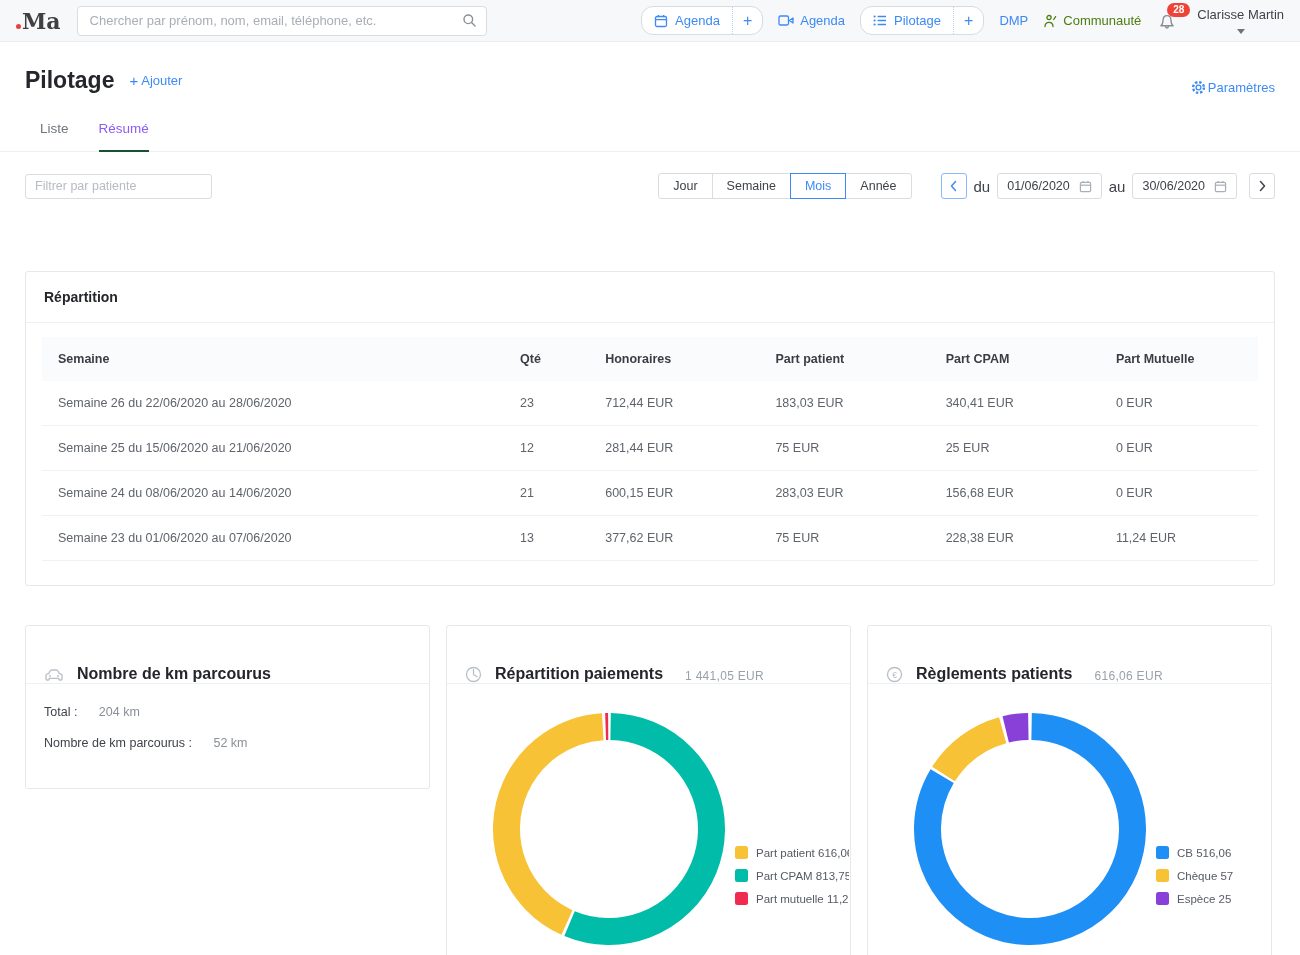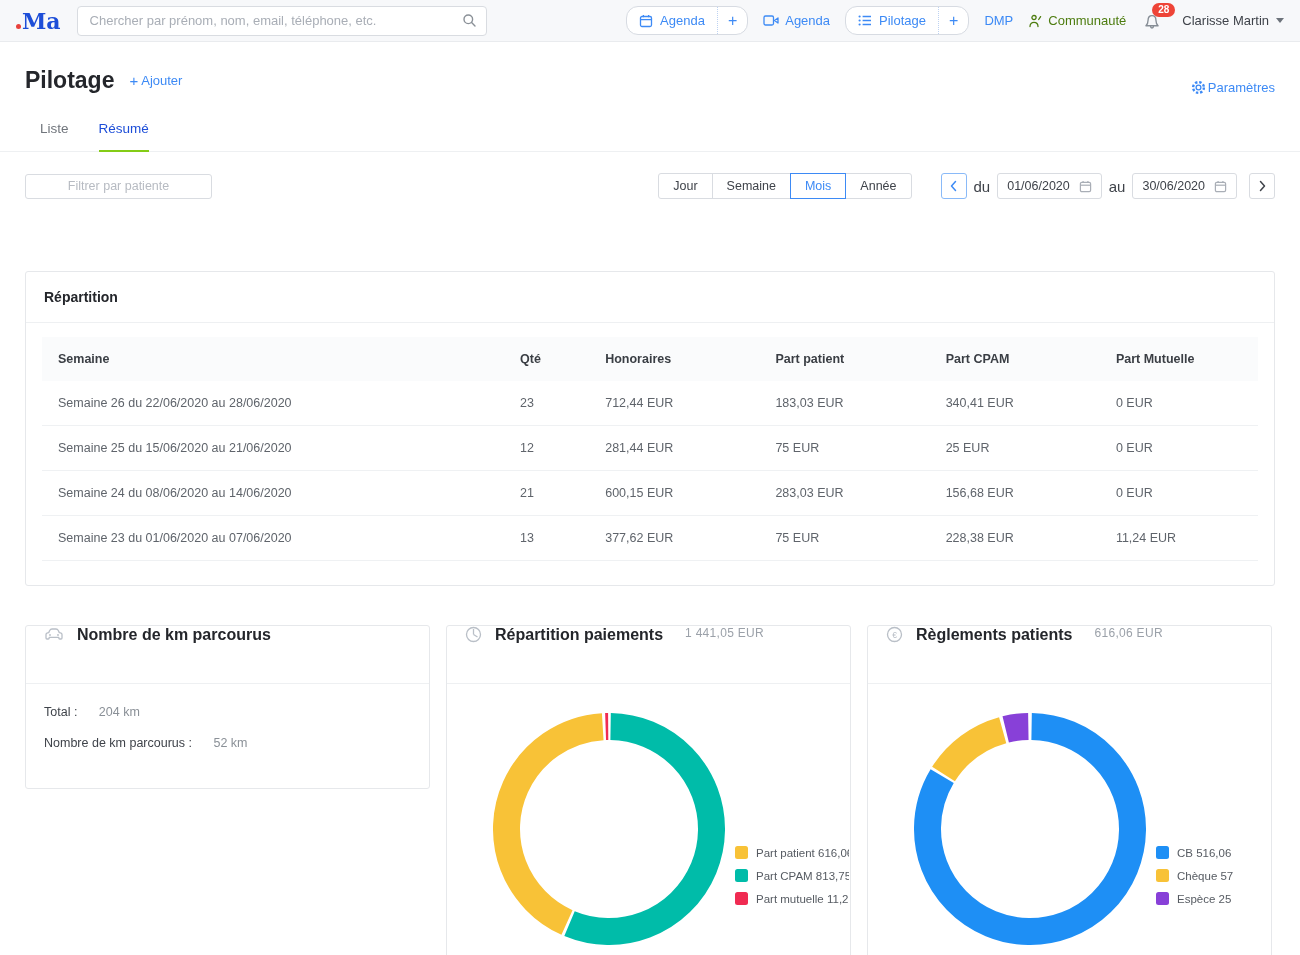--- a/index.html
+++ b/index.html
@@ -3,65 +3,65 @@
 <meta charset="utf-8">
 <style>
   * { margin:0; padding:0; box-sizing:border-box; }
   html,body { width:1300px; height:955px; background:#fff;
     font-family:"Liberation Sans", sans-serif; color:#3f434a; overflow:hidden; }
 
   
   .topbar { height:42px; background:#f7f8fa; border-bottom:1px solid #e9ebee;
     display:flex; align-items:center; padding:0 16px; }
   .logo { display:flex; align-items:flex-end; font-family:"DejaVu Serif", serif;
-    font-weight:bold; font-size:22px; color:#1d4ed8; line-height:1; margin-right:16px; }
+    font-weight:bold; font-size:22px; color:#404040; line-height:1; margin-right:16px; }
   .logo .dot { width:5px; height:5px; border-radius:50%; background:#e8413c; margin:0 1px 3px 0; }
   .search-wrap { position:relative; width:410px; }
   .search-wrap input { width:100%; height:30px; border:1px solid #d9dce1; border-radius:4px;
     background:#fff; padding:0 32px 0 12px; font-size:13px; color:#3f434a; outline:none;
     font-family:"Liberation Sans", sans-serif; }
   .search-wrap input::placeholder { color:#a9aeb6; }
   .search-wrap .s-icon { position:absolute; right:10px; top:7px; color:#8a9097; }
 
   .top-right { margin-left:auto; display:flex; align-items:center; gap:15px; }
   .btn-group { display:flex; align-items:center; height:29px; background:#fff;
     border:1px solid #d7dbe2; border-radius:12px; }
   .bg-main { display:flex; align-items:center; gap:7px; padding:0 12px; color:#3d8af5;
     font-size:13px; cursor:pointer; height:100%; }
   .bg-plus { display:flex; align-items:center; justify-content:center; padding:0 10px;
     height:100%; border-left:1px dotted #bdd2f2; color:#3d8af5; font-size:16px; cursor:pointer; }
   .toplink { display:flex; align-items:center; gap:6px; color:#3d8af5; font-size:13px; cursor:pointer; }
   .toplink.orange { color:#4d7c0f; }
   .bell-wrap { position:relative; margin:0 6px 0 2px; cursor:pointer; color:#868d95; }
   .badge { position:absolute; top:-9px; left:9px; background:#ee4437; color:#fff;
     font-size:10px; font-weight:bold; border-radius:9px; padding:2px 6px; line-height:1; }
-  .user { display:flex; align-items:center; gap:7px; font-size:13px; color:#3f434a; cursor:pointer; }
+  .user { display:flex; align-items:center; gap:7px; font-size:13px; color:#3f434a; cursor:pointer;flex-direction:column; }
   .caret { width:0; height:0; border-left:4px solid transparent; border-right:4px solid transparent;
     border-top:5px solid #6d737b; }
 
   
   .main { padding:0 25px; }
   .page-head { display:flex; align-items:center; margin-top:24px; }
   .page-title { font-size:23px; font-weight:bold; color:#24262b; }
   .add-link { margin-left:15px; color:#3d8af5; font-size:13px; cursor:pointer;
     display:flex; align-items:center; gap:3px; }
   .add-link .plus { font-size:15px; }
   .settings-link { margin-left:auto; color:#3d8af5; font-size:13px; cursor:pointer;
     display:flex; align-items:center; gap:2px; margin-top:14px; }
 
   .tabs { display:flex; gap:30px; margin:26px -25px 0; padding:0 40px;
     border-bottom:1px solid #eef0f2; }
   .tab { font-size:13.5px; color:#70757c; padding-bottom:14px; cursor:pointer; }
-  .tab.active { color:#1d4ed8; border-bottom:2px solid #84cc16; margin-bottom:-1px; }
+  .tab.active { color:#8b5cf6; border-bottom:2px solid #14532d; margin-bottom:-1px; }
 
   
   .filter-row { display:flex; align-items:center; margin-top:21px; }
   .filter-input { width:187px; height:25px; border:1px solid #d9dce1; border-radius:3px;
     padding:0 9px; font-size:12.5px; color:#3f434a; outline:none;
-    font-family:"Liberation Sans", sans-serif;text-align:center; }
+    font-family:"Liberation Sans", sans-serif; }
   .filter-input::placeholder { color:#b7bbc2; }
   .filter-right { margin-left:auto; display:flex; align-items:center; }
   .period-group { display:flex; }
   .pbtn { height:26px; padding:0 14px; display:flex; align-items:center; background:#fff;
     border:1px solid #d9dce1; margin-left:-1px; font-size:12.5px; color:#3f434a; cursor:pointer; }
   .pbtn:first-child { border-radius:3px 0 0 3px; margin-left:0; }
   .pbtn:last-child { border-radius:0 3px 3px 0; }
   .pbtn.active { color:#3d8af5; border-color:#3d8af5; position:relative; z-index:1; }
   .icon-btn { width:26px; height:26px; border:1px solid #d9dce1; border-radius:3px;
     background:#fff; display:flex; align-items:center; justify-content:center;
@@ -83,21 +83,21 @@
   table { width:100%; border-collapse:collapse; table-layout:fixed; }
   th { background:#fafbfc; text-align:left; font-size:12.5px; font-weight:bold;
     color:#3a3e44; padding:15px 16px; }
   td { font-size:12.5px; color:#5f646b; padding:15px 16px; border-bottom:1px solid #eff1f3; }
   .c-sem { width:38%; } .c-qte { width:7%; } .c-hon { width:14%; }
   .c-pp { width:14%; } .c-pc { width:14%; } .c-pm { width:13%; }
 
   
   .cards-row { display:flex; gap:16px; margin-top:39px; align-items:flex-start; }
   .b-card { width:405px; }
-  .b-card .card-head { height:58px; display:flex; align-items:flex-start; padding:0 18px;
+  .b-card .card-head { height:58px; display:flex; align-items:flex-end; padding:0 18px;
     border-bottom:1px solid #eef0f2; gap:13px; }
   .card-head .h-icon { color:#b9bfc7; display:flex; }
   .card-head .h-title { font-size:16px; font-weight:bold; color:#24262b; }
   .card-head .h-amount { font-size:12px; color:#9ba1a9; margin-left:9px; letter-spacing:.3px; }
   .km-body { padding:21px 18px; }
   .km-line { font-size:12.5px; margin-bottom:17px; color:#3f434a; }
   .km-line .val { color:#8a9097; margin-left:18px;text-align:right; }
   .chart-body { position:relative; height:289px; }
   svg.donut { position:absolute; left:46px; top:29px; }
   .legend { position:absolute; left:288px; top:162px; width:114px; overflow:hidden; }

